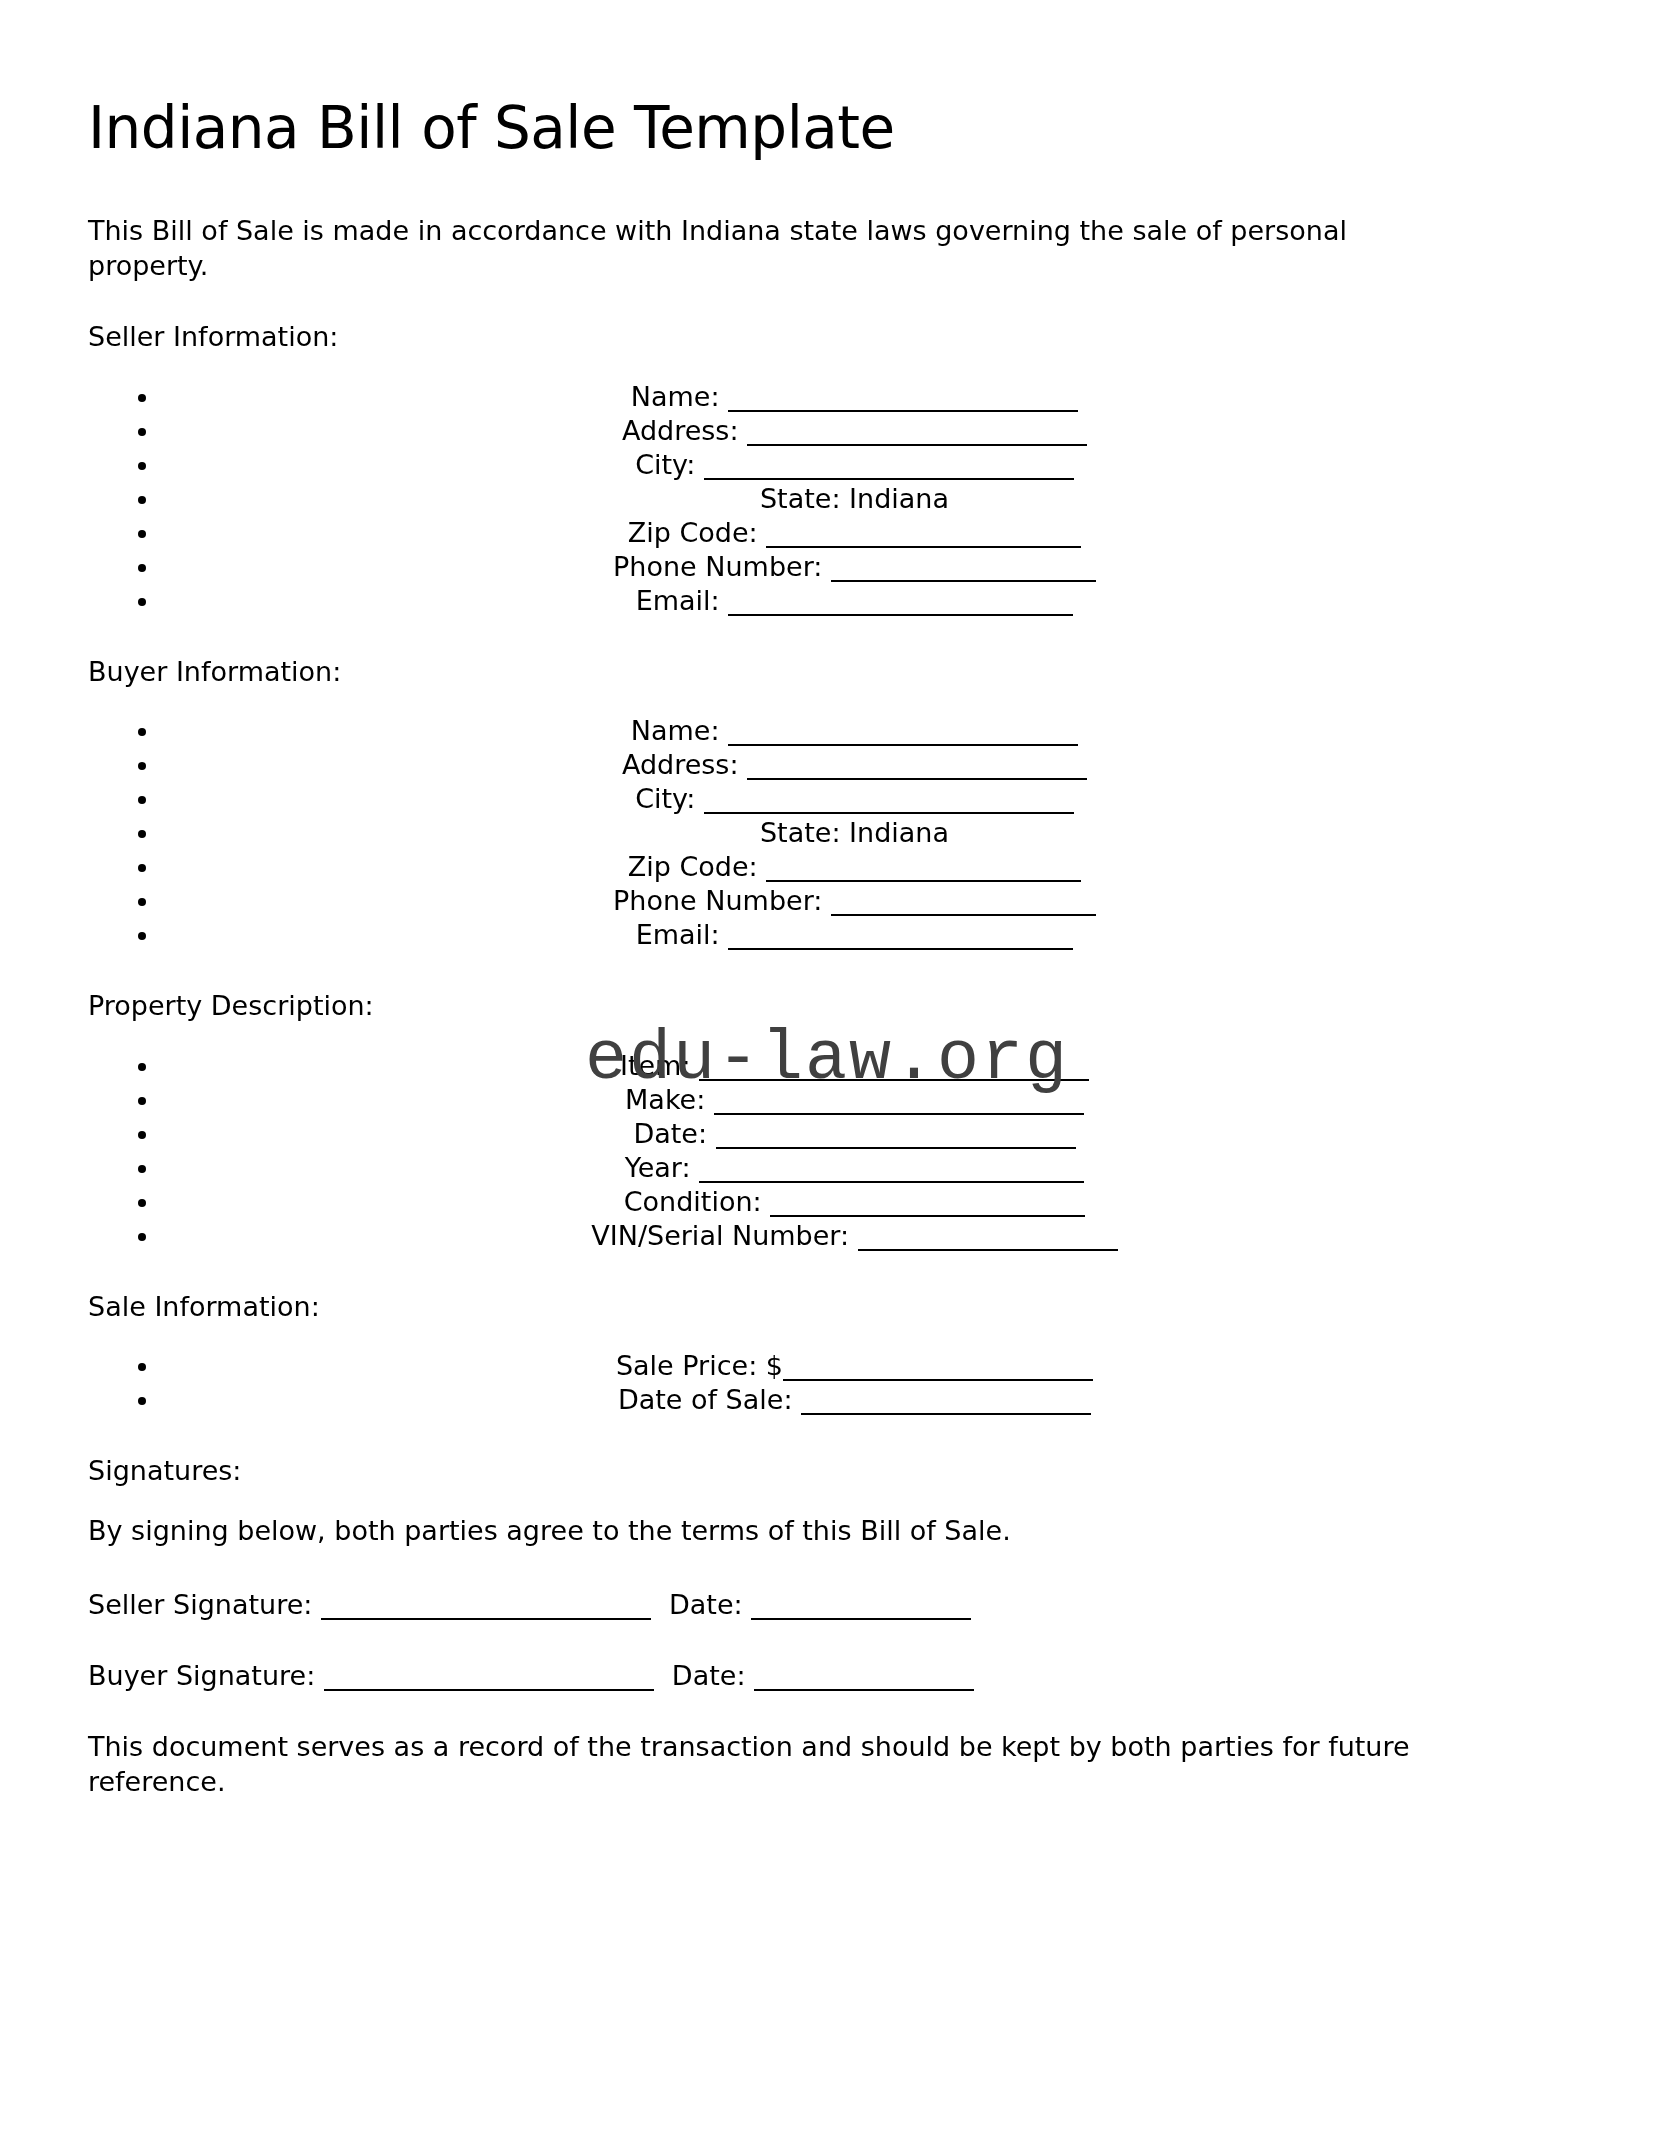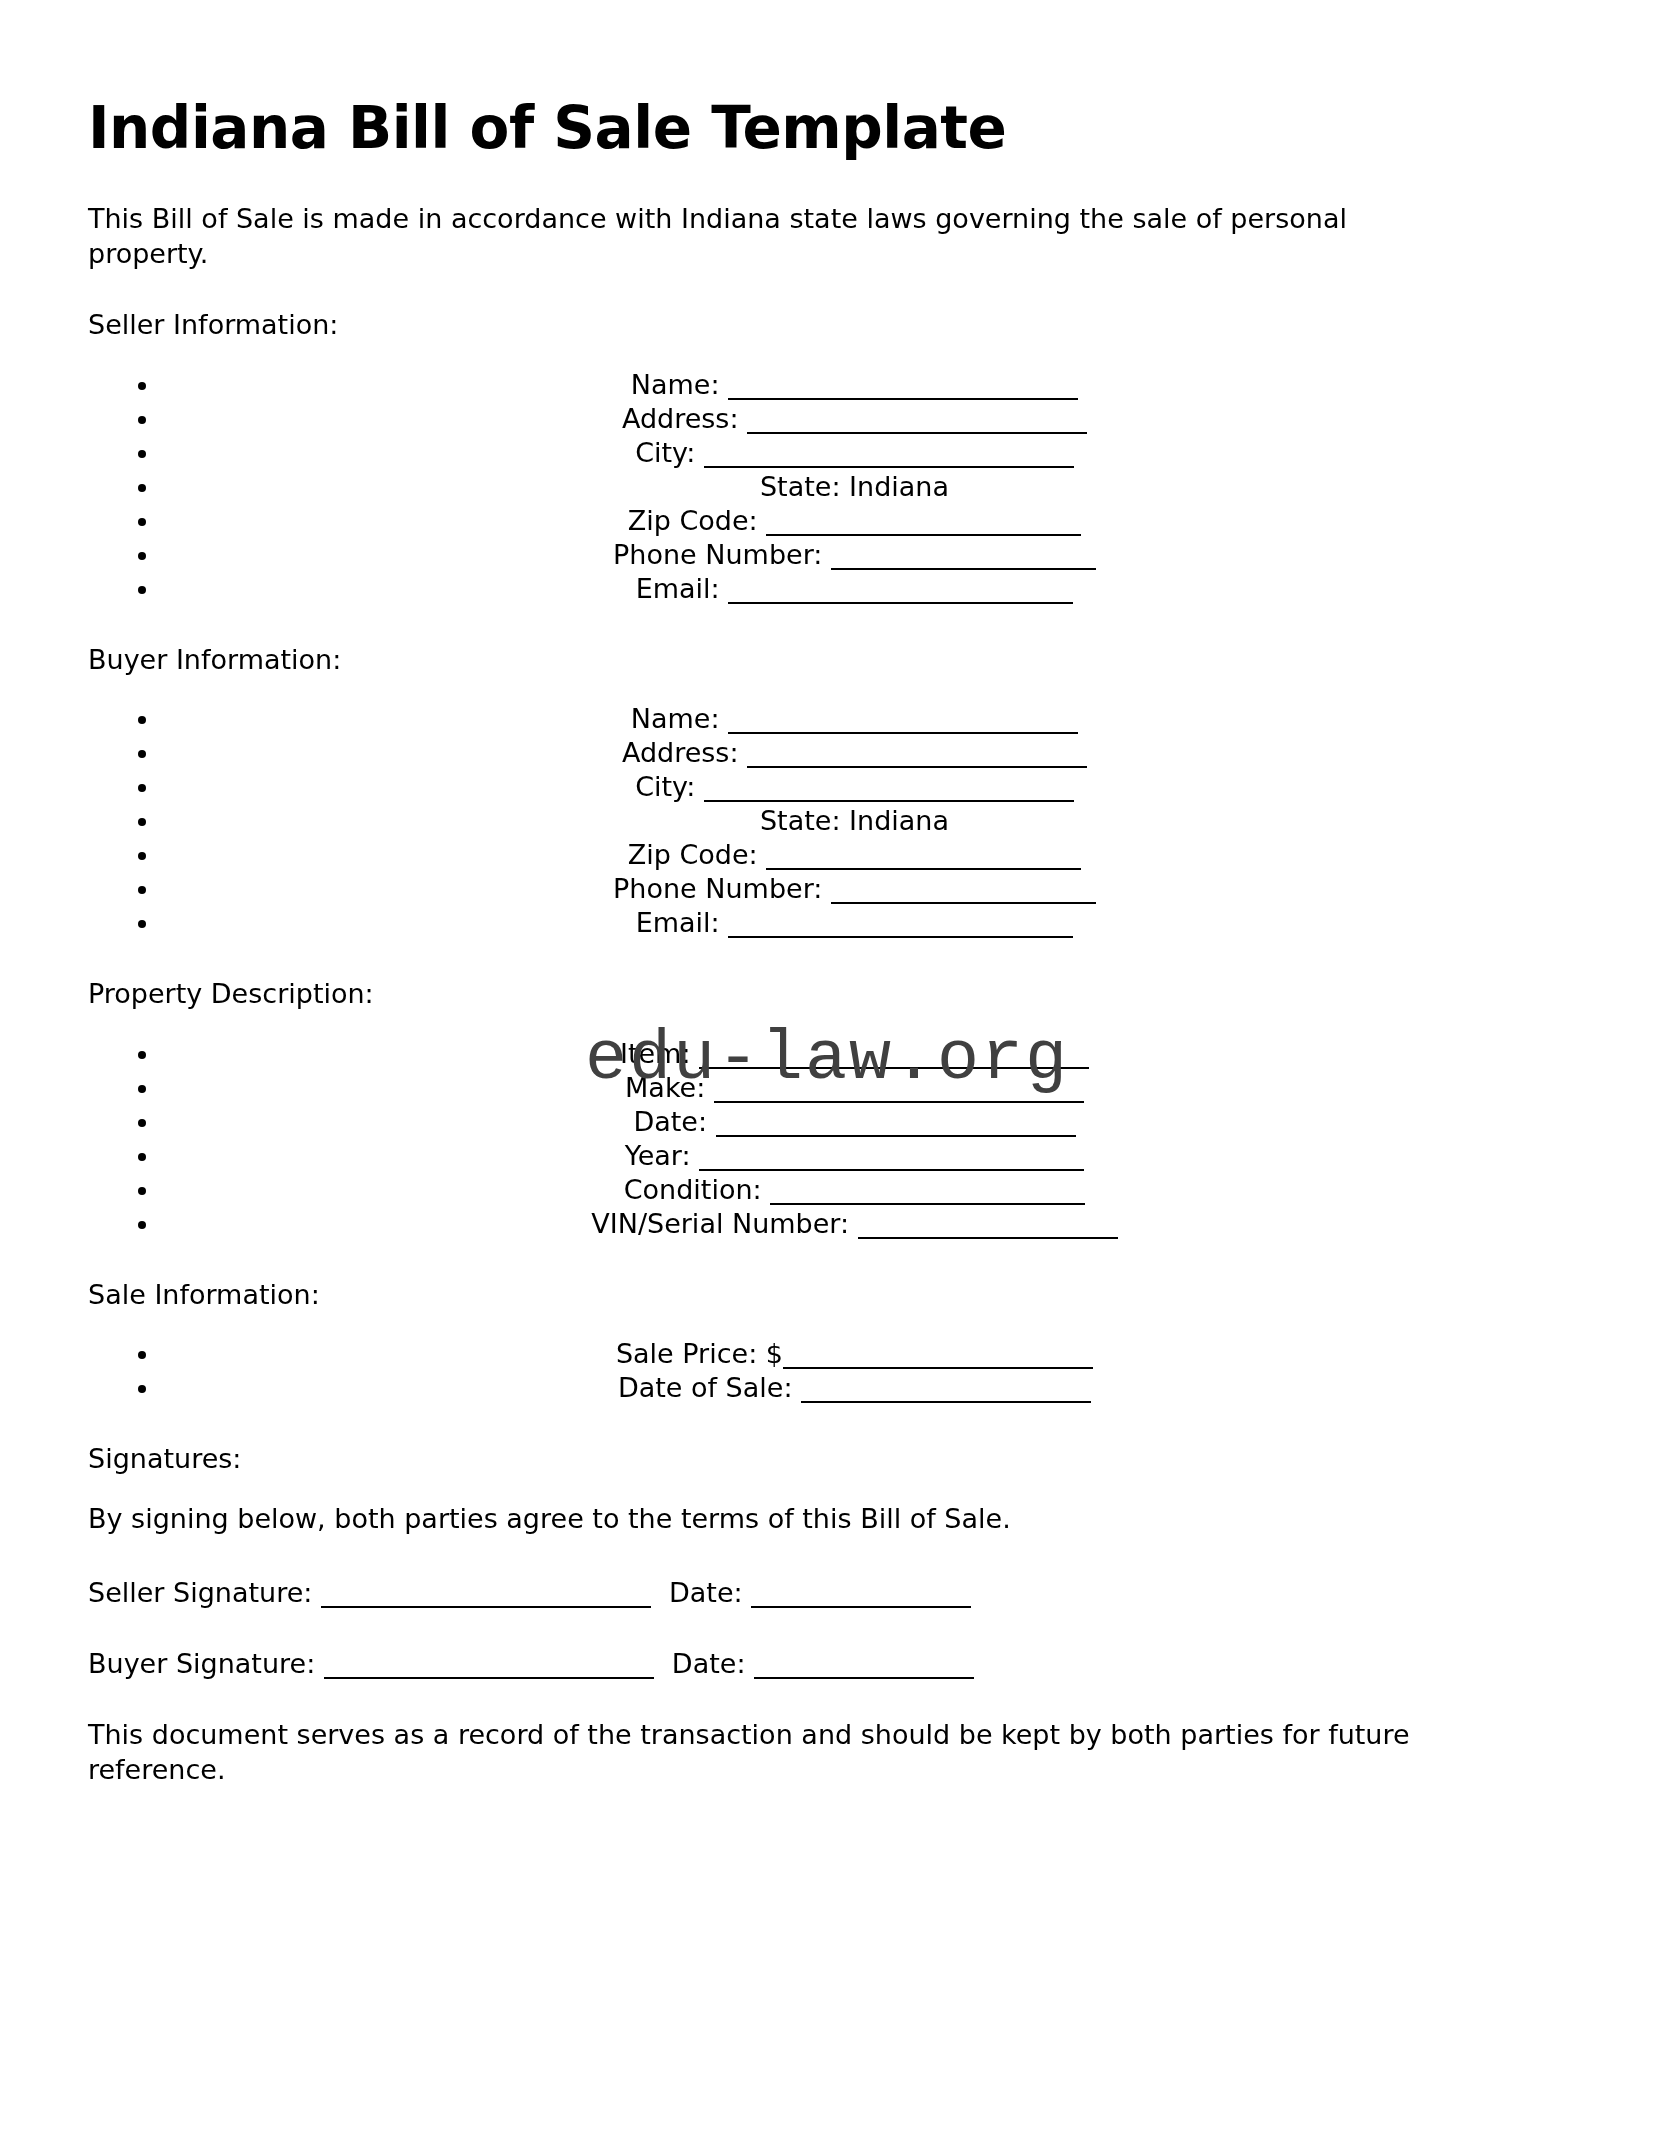--- a/index.html
+++ b/index.html
@@ -29,23 +29,23 @@
     font-family: Liberation Mono, monospace;
     font-size: 70px;
     color: #404040;
     letter-spacing: 2px;
     white-space: nowrap;
     pointer-events: none;
     z-index: 5;
   }
   h1.doc-title {
     font-size: 58px;
-    font-weight: bold;
+    font-weight: normal;
     letter-spacing: -0.5px;
-    margin: 0 0 40px 0;
+    margin: 0 0 52px 0;
     line-height: 1.12;
   }
   p.para {
     font-size: 27px;
     line-height: 1.30;
     margin: 0 0 38px 0;
     max-width: 1330px;
   }
   h2.section-title {
     font-size: 27px;

